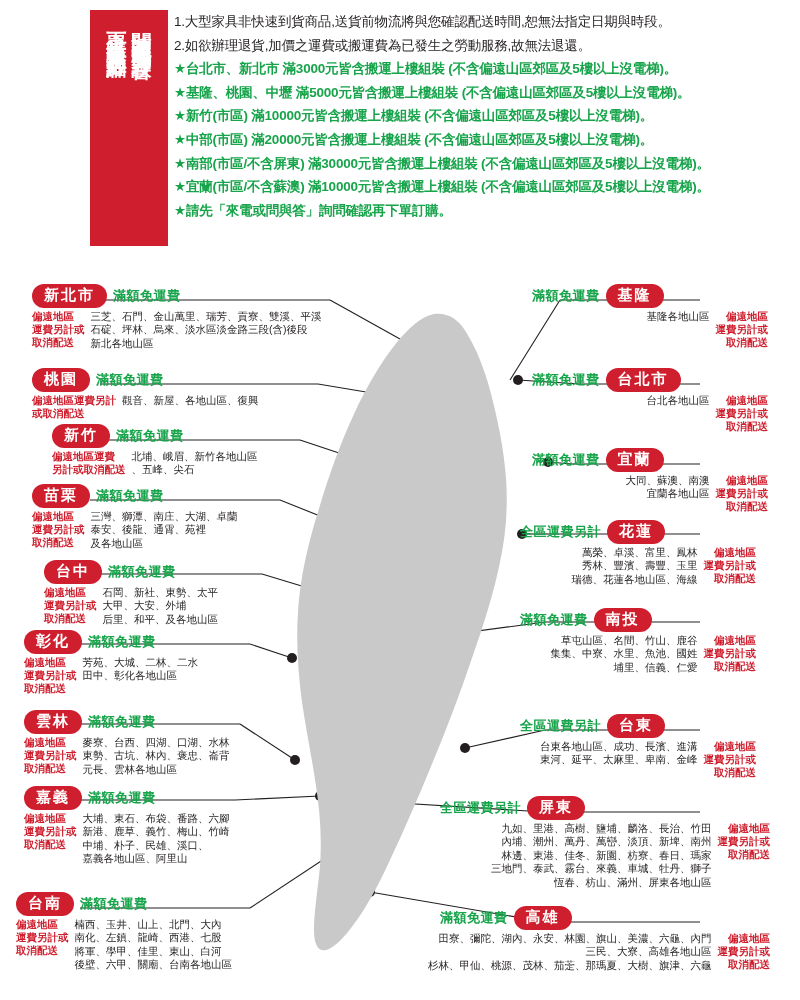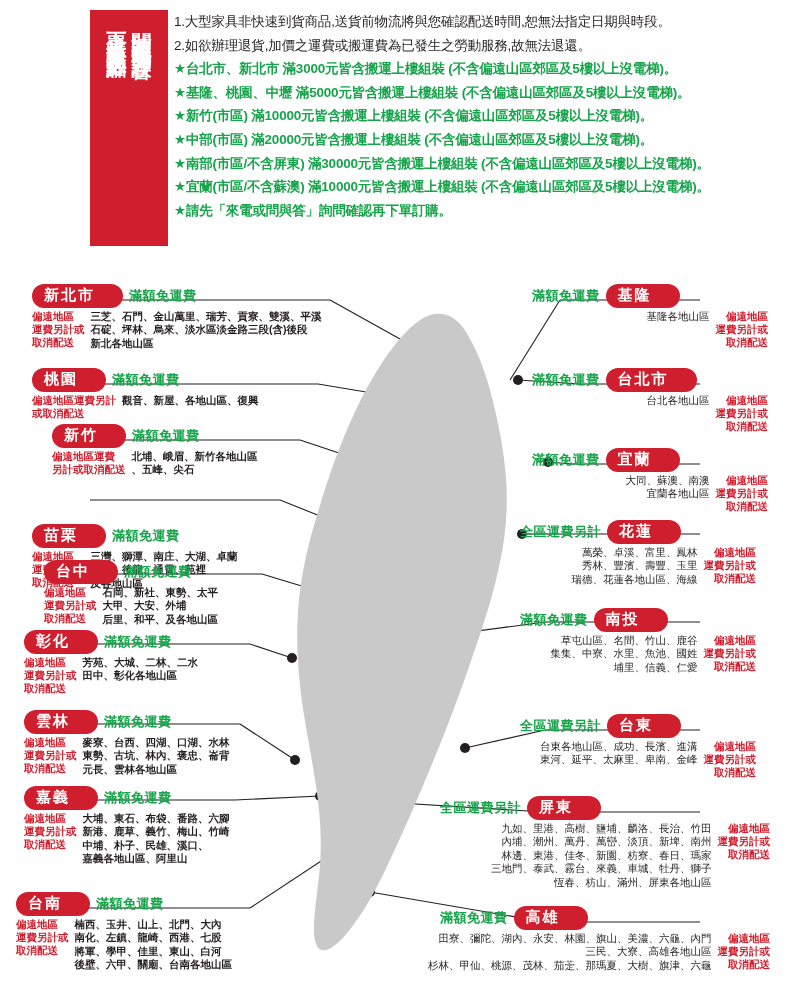--- a/index.html
+++ b/index.html
@@ -81,21 +81,21 @@
   }
   .region.right { text-align: right; }
 
   .pill {
     display:inline-block;
     background:#cf1f2e;
     color:#fff;
     font-size:15px;
     font-weight:bold;
     letter-spacing:2px;
-    padding:3px 28px 4px 12px;
+    padding:3px 12px 4px 12px;
     border-radius:13px;
     line-height:1.1;
   }
   .ship-title {
     color:#17a44b;
     font-size:13px;
     font-weight:bold;
     letter-spacing:0.5px;
     white-space:nowrap;
   }
@@ -122,21 +122,21 @@
     flex:0 0 auto;
     font-weight:bold;
   }
   .towns {
     font-size:10.5px;
     line-height:13.5px;
     color:#231f20;
     white-space:nowrap;
   }
   .region.right .towns { text-align:right; }
-  .region.left .towns { text-align:left;font-weight:bold; }
+  .region.left .towns { text-align:left; }
   .xwide { width:330px; }
 </style>
 </head>
 <body>
 
 <div id="notice">
   <div id="notice-badge">
     <span class="vcol">閱讀避免造成雙方誤會</span>
     <span class="vcol">下單訂購前請務必詳細</span>
   </div>
@@ -284,21 +284,21 @@
         <div>偏遠地區運費</div>
         <div>另計或取消配送</div>
       </div>
       <div class="towns">
         <div>北埔、峨眉、新竹各地山區</div>
         <div>、五峰、尖石</div>
       </div>
     </div>
   </div>
 
-  <div class="region left" style="left:32px; top:212px;margin-top:40px;">
+  <div class="region left" style="left:32px; top:212px;">
     <div class="head-row">
       <span class="pill">苗栗</span>
       <span class="ship-title">滿額免運費</span>
     </div>
     <div class="body-row">
       <div class="note">
         <div>偏遠地區</div>
         <div>運費另計或</div>
         <div>取消配送</div>
       </div>

